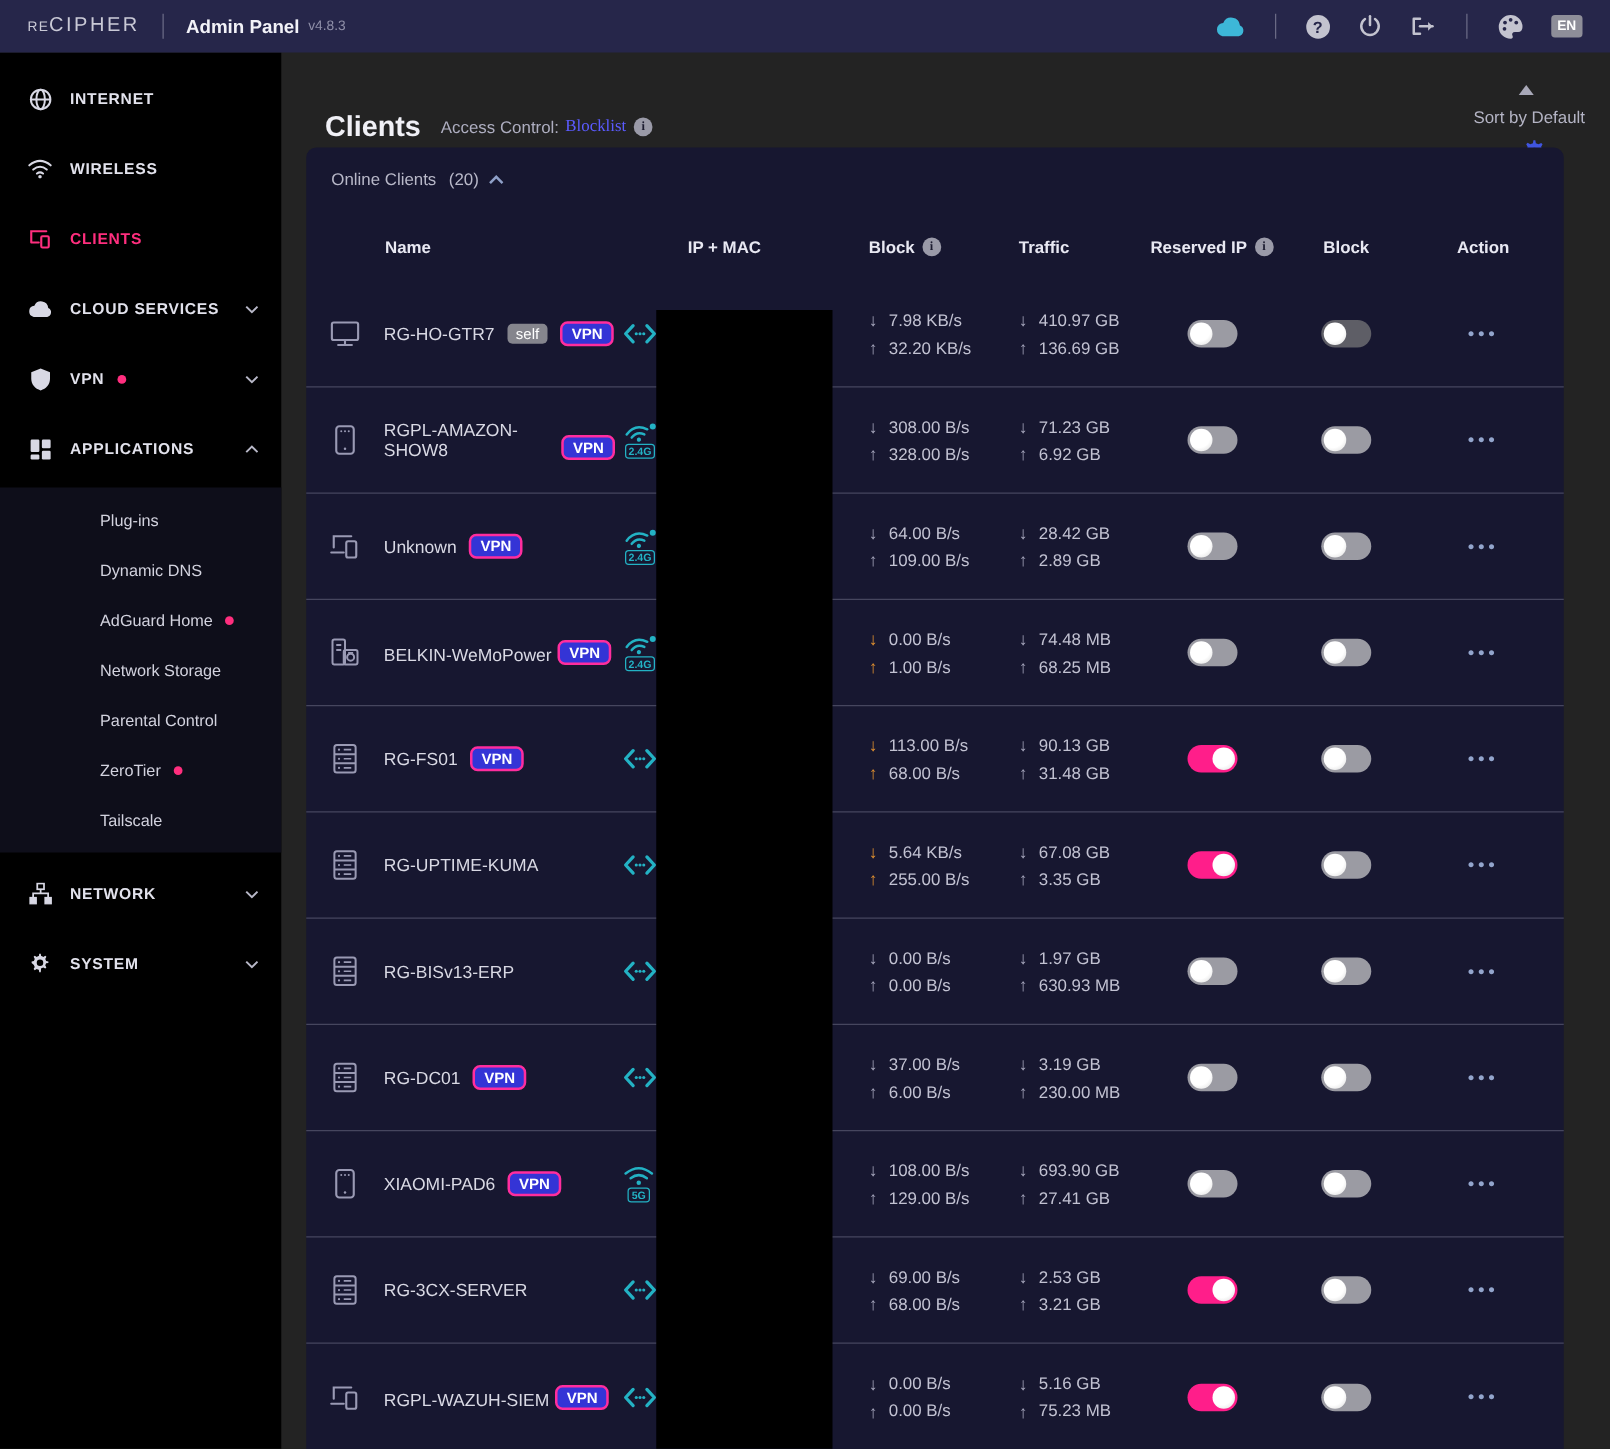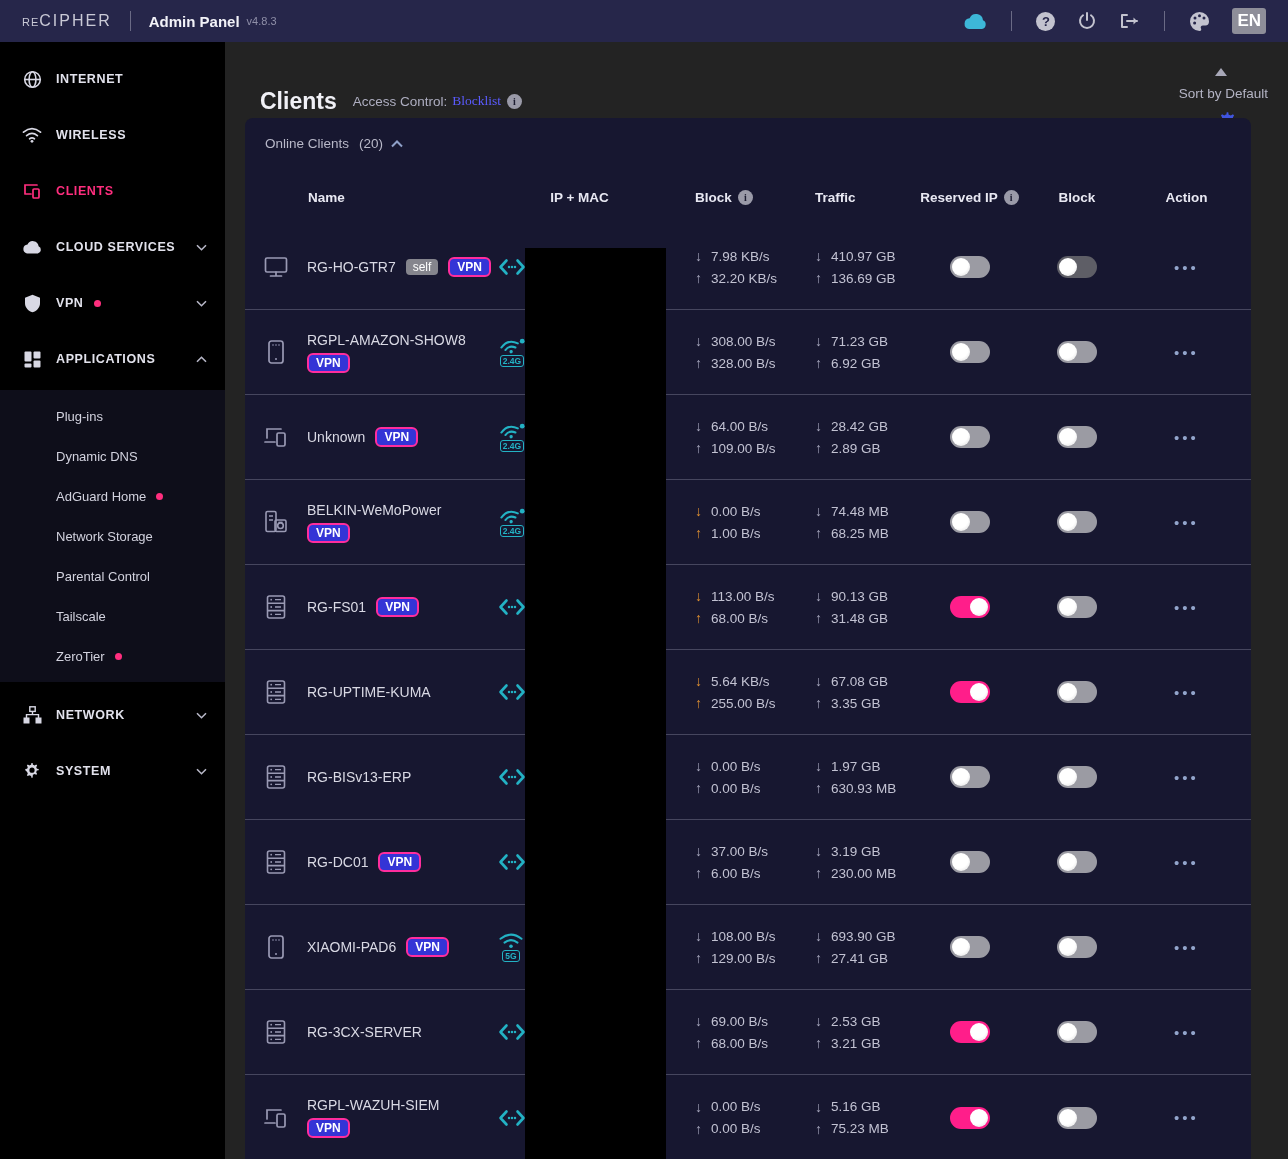--- a/index.html
+++ b/index.html
@@ -11,36 +11,36 @@
     background:#26264a; display:flex; align-items:center; padding:0 22px; z-index:10; }
   .logo { color:#c9c9d6; font-size:16px; font-weight:normal; letter-spacing:2px; }
   .logo .re { font-size:11px; letter-spacing:1px; text-transform:uppercase; }
   .topbar-sep { width:1px; height:20px; background:#6a6a85; margin:0 18px; }
   .app-title { color:#f2f2f8; font-size:15px; font-weight:bold; }
   .app-version { color:#8f8fa8; font-size:11px; margin-left:7px; }
   .topbar-right { margin-left:auto; display:flex; align-items:center; gap:22px; }
   .tb-icon { display:inline-flex; align-items:center; justify-content:center; cursor:pointer; }
   .help-circle { width:19px; height:19px; border-radius:50%; background:#c3c3cf; color:#26264a;
     font-size:13px; font-weight:bold; display:flex; align-items:center; justify-content:center; }
-  .lang-badge { background:#8e8e99; color:#fff; font-size:17px; font-weight:bold;
+  .lang-badge { background:#8e8e99; color:#fff; font-size:11px; font-weight:bold;
     padding:3px 5px; border-radius:3px; }
 
   
   .sidebar { position:absolute; left:0; top:42px; width:225px; height:1117px;
     background:#000000; z-index:5; }
   .side-item { height:46px; display:flex; align-items:center; padding:0 18px 0 22px;
     cursor:pointer; margin-top:10px; }
   .side-item:first-child { margin-top:14px; }
   .side-item .s-icon { width:20px; display:flex; justify-content:center; margin-right:14px; }
   .side-label { font-size:12.5px; letter-spacing:.6px; color:#e2e2ec; font-weight:bold; }
   .side-item.active .side-label { color:#ff2e7e; }
   .pink-dot { width:7px; height:7px; border-radius:50%; background:#ff2e7e; margin-left:10px; }
   .chev { margin-left:auto; }
   .submenu { background:#0e0e1a; padding:6px 0; margin-top:8px; }
-  .sub-item { height:40px; display:flex; align-items:center; padding-left:56px;
+  .sub-item { height:40px; display:flex; align-items:center; padding-left:80px;
     font-size:13px; color:#d2d2de; cursor:pointer; }
 
   
   .main { position:absolute; left:225px; top:42px; width:1063px; height:1117px; background:#232323; }
   .page-head { display:flex; align-items:center; padding:26px 20px 18px 35px; }
   .page-title { color:#f0f0f6; font-size:23px; font-weight:bold; }
   .ac-label { color:#aeaec0; font-size:13.5px; margin-left:16px; }
   .ac-value { color:#5b5bff; font-size:13.5px; margin-left:5px; cursor:pointer;font-family:Liberation Serif, serif; }
   .info-i { display:inline-flex; width:15px; height:15px; border-radius:50%; background:#9a9aa8;
     color:#1c1c30; font-size:10px; font-weight:bold; align-items:center; justify-content:center;
@@ -71,21 +71,21 @@
   .col-reserved { width:125px; display:flex; justify-content:center; }
   .col-block { width:90px; display:flex; justify-content:center; }
   .col-action { flex:1; display:flex; justify-content:center; }
   .thead .col-ip { justify-content:center; }
   .thead .col-name { padding-left:1px; }
 
   .trow { display:flex; align-items:center; height:85px; border-bottom:1px solid #46465e; }
   .tbody .trow:last-child { border-bottom:none; }
 
   .name-wrap { display:flex; align-items:center; gap:10px; }
-  .name-wrap.stacked { flex-direction:column; align-items:flex-start; gap:5px; }
+  .name-wrap.stacked { align-items:flex-end; gap:5px; }
   .client-name { color:#d9d9e4; font-size:14px; }
   .badge-self { background:#85858d; color:#fff; font-size:12px; padding:1px 7px; border-radius:4px; }
   .badge-vpn { background:#3434d6; color:#fff; font-size:12px; font-weight:bold;
     padding:1px 7px; border-radius:6px; border:2px solid #ff2d9e; }
 
   .conn-wrap { display:flex; flex-direction:column; align-items:center; margin-left:6px; }
   .conn-label { color:#23b2c4; font-size:8.5px; font-weight:bold; border:1px solid #23b2c4;
     border-radius:3px; padding:0 2px; margin-top:1px; line-height:10px; }
   .dev-svg, .conn-svg { display:none; }
   .dev-svg.show, .conn-svg.show { display:block; }
@@ -240,25 +240,25 @@
         <span>AdGuard Home</span>
         <span class="pink-dot"></span>
       </div>
     <div class="sub-item">
         <span>Network Storage</span>
       </div>
     <div class="sub-item">
         <span>Parental Control</span>
       </div>
     <div class="sub-item">
-        <span>Tailscale</span>
-      </div>
-    <div class="sub-item">
         <span>ZeroTier</span>
         <span class="pink-dot"></span>
+      </div>
+    <div class="sub-item">
+        <span>Tailscale</span>
       </div>
   </div>
   <div class="side-item">
     <span class="s-icon">
       <svg width="19" height="18" viewBox="0 0 19 18" fill="#d8d8e4" stroke="#d8d8e4">
         <rect x="6.8" y="0.8" width="5.4" height="4.6" fill="none" stroke-width="1.4"></rect>
         <path d="M9.5 5.4 V8.6 M3.5 12 V8.6 H15.5 V12" fill="none" stroke-width="1.4"></path>
         <rect x="1" y="12" width="5" height="5"></rect>
           <rect x="13" y="12" width="5" height="5"></rect>
         </svg>

